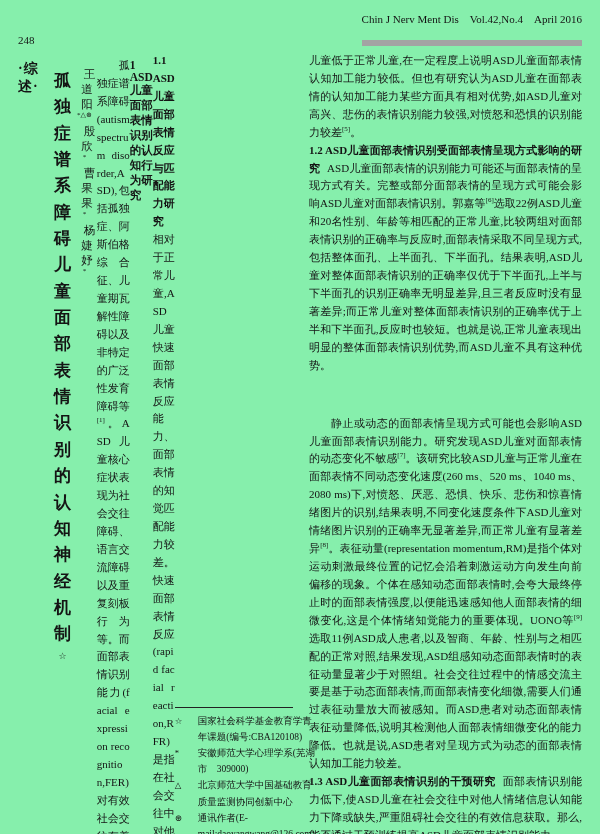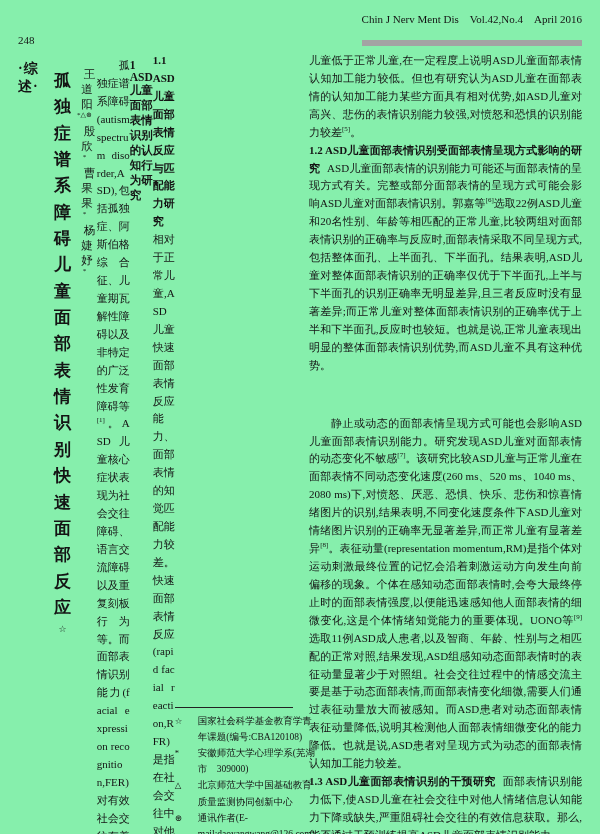--- a/index.html
+++ b/index.html
@@ -59,21 +59,21 @@
   <div class="pg-header">
     <span>248</span>
     <span class="jhead">Chin J Nerv Ment Dis　Vol.42,No.4　April 2016</span>
   </div>
 
   <div class="cols">
 
     <div class="col left">
       <div class="col-label">·综　述·</div>
 
-      <h1 class="title"><span>孤独症谱系障碍儿童面部表情识别</span><br><span>快速面部反应</span><sup class="tmark">☆</sup></h1>
+      <h1 class="title"><span>孤独症谱系障碍儿童面部表情识别</span><br><span>的认知神经机制</span><sup class="tmark">☆</sup></h1>
 
       <div class="authors">
         <span class="au"><span>王道阳</span><sup>*△⊛</sup></span>
         <span class="au"><span>殷欣</span><sup>*</sup></span>
         <span class="au"><span>曹果果</span><sup>*</sup></span>
         <span class="au"><span>杨婕妤</span><sup>*</sup></span>
       </div>
 
 
       <p class="body indent mt cite">孤独症谱系障碍(autism spectrum disorder,ASD),包括孤独症、阿斯伯格综合征、儿童期瓦解性障碍以及非特定的广泛性发育障碍等<sup>[1]</sup>。ASD儿童核心症状表现为社会交往障碍、语言交流障碍以及重复刻板行为等。而面部表情识别能力(facial expression recognition,FER)对有效社会交往有着重要作用。因此,探讨ASD儿童面部表情识别的能力,特别是ASD儿童面部表情识别的认知神经机制,对于ASD成因及治疗研究具有重要价值。</p>

